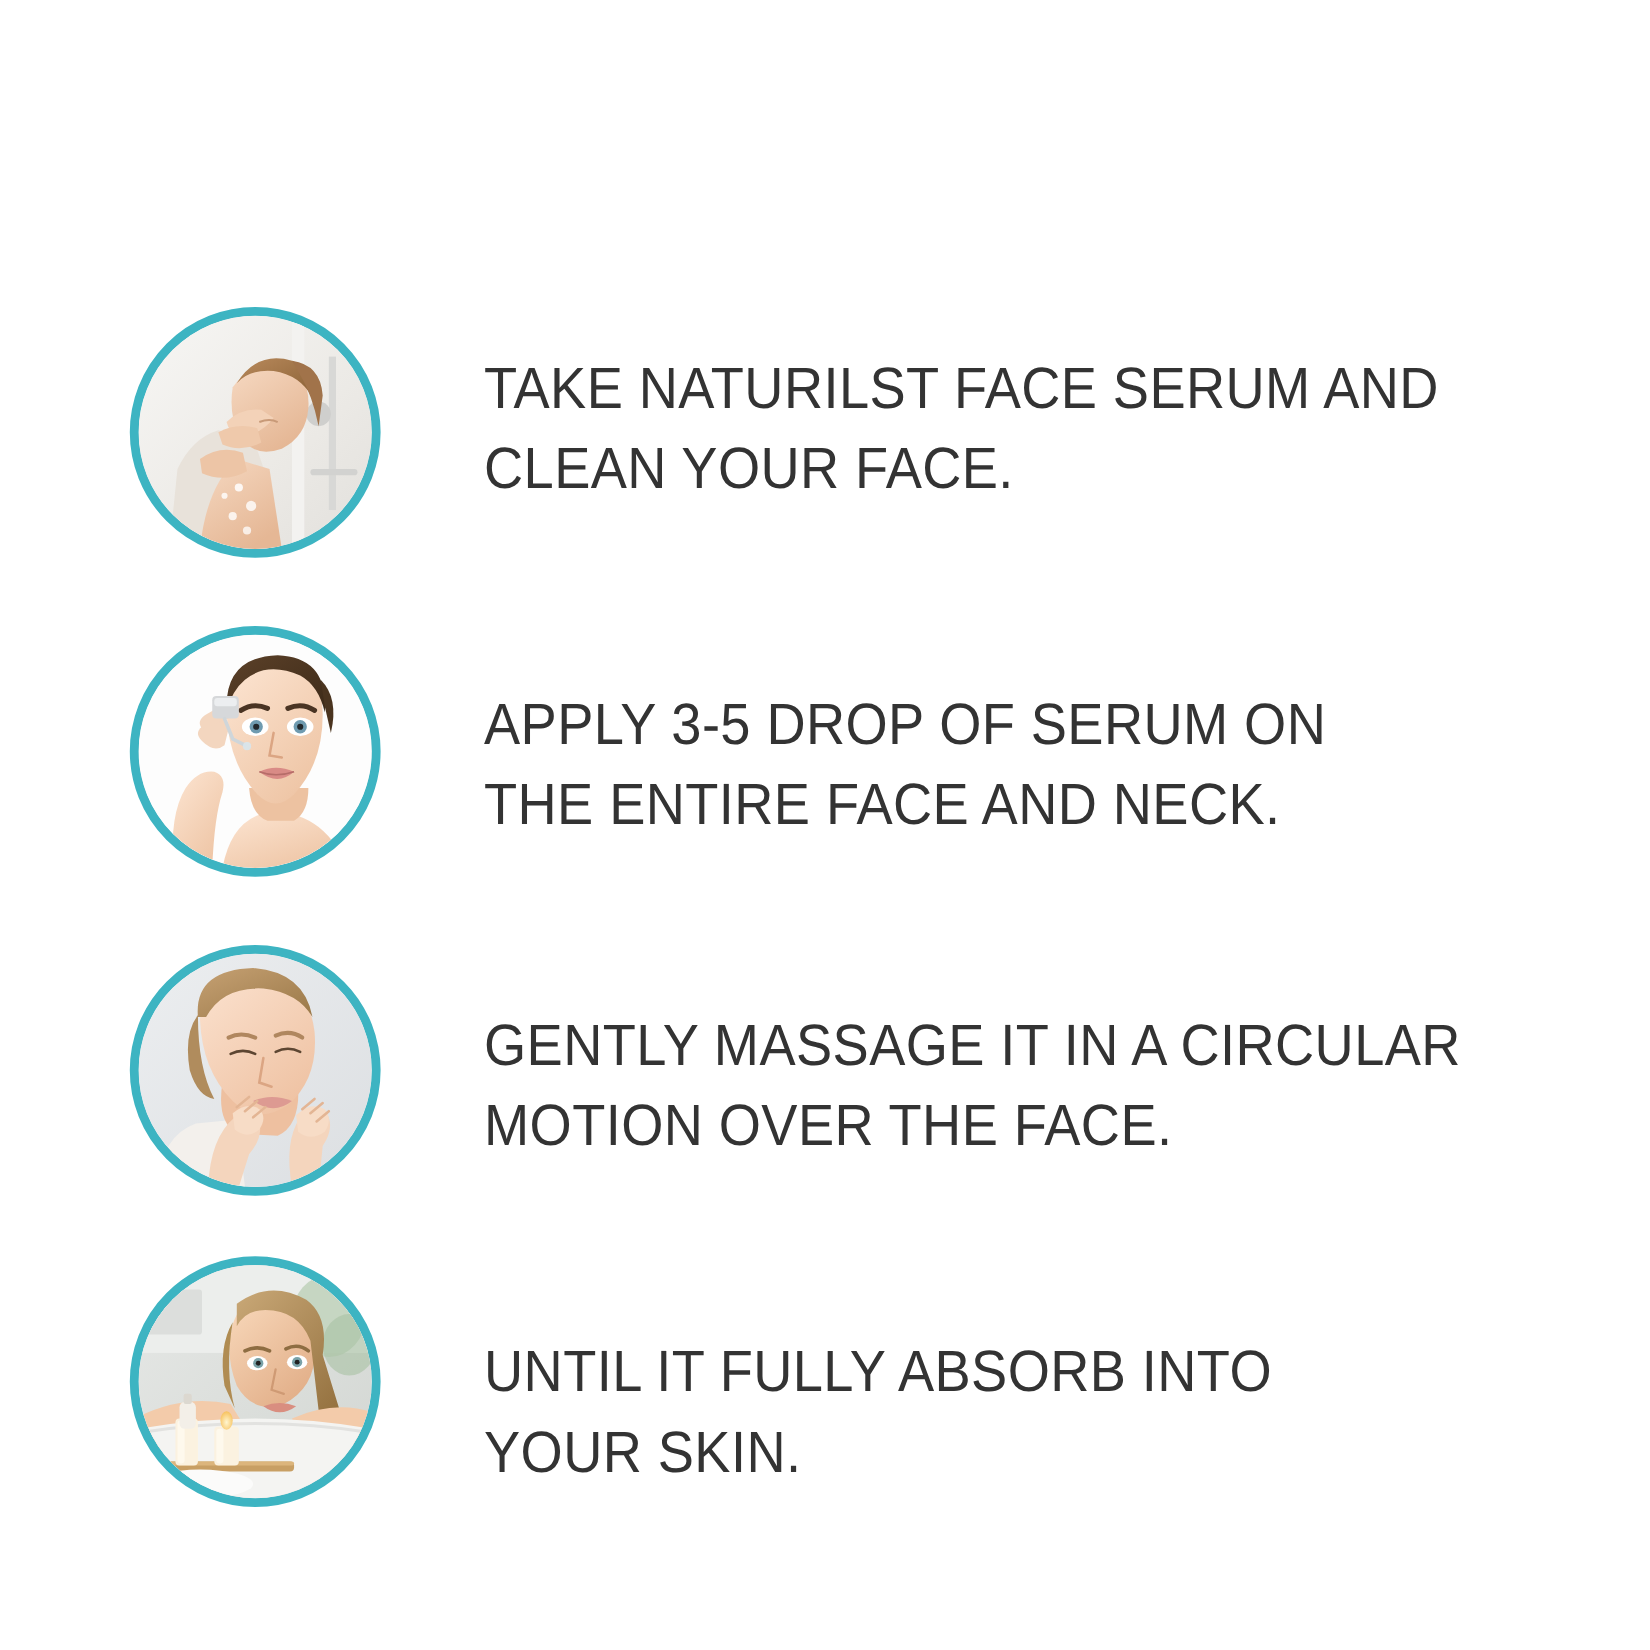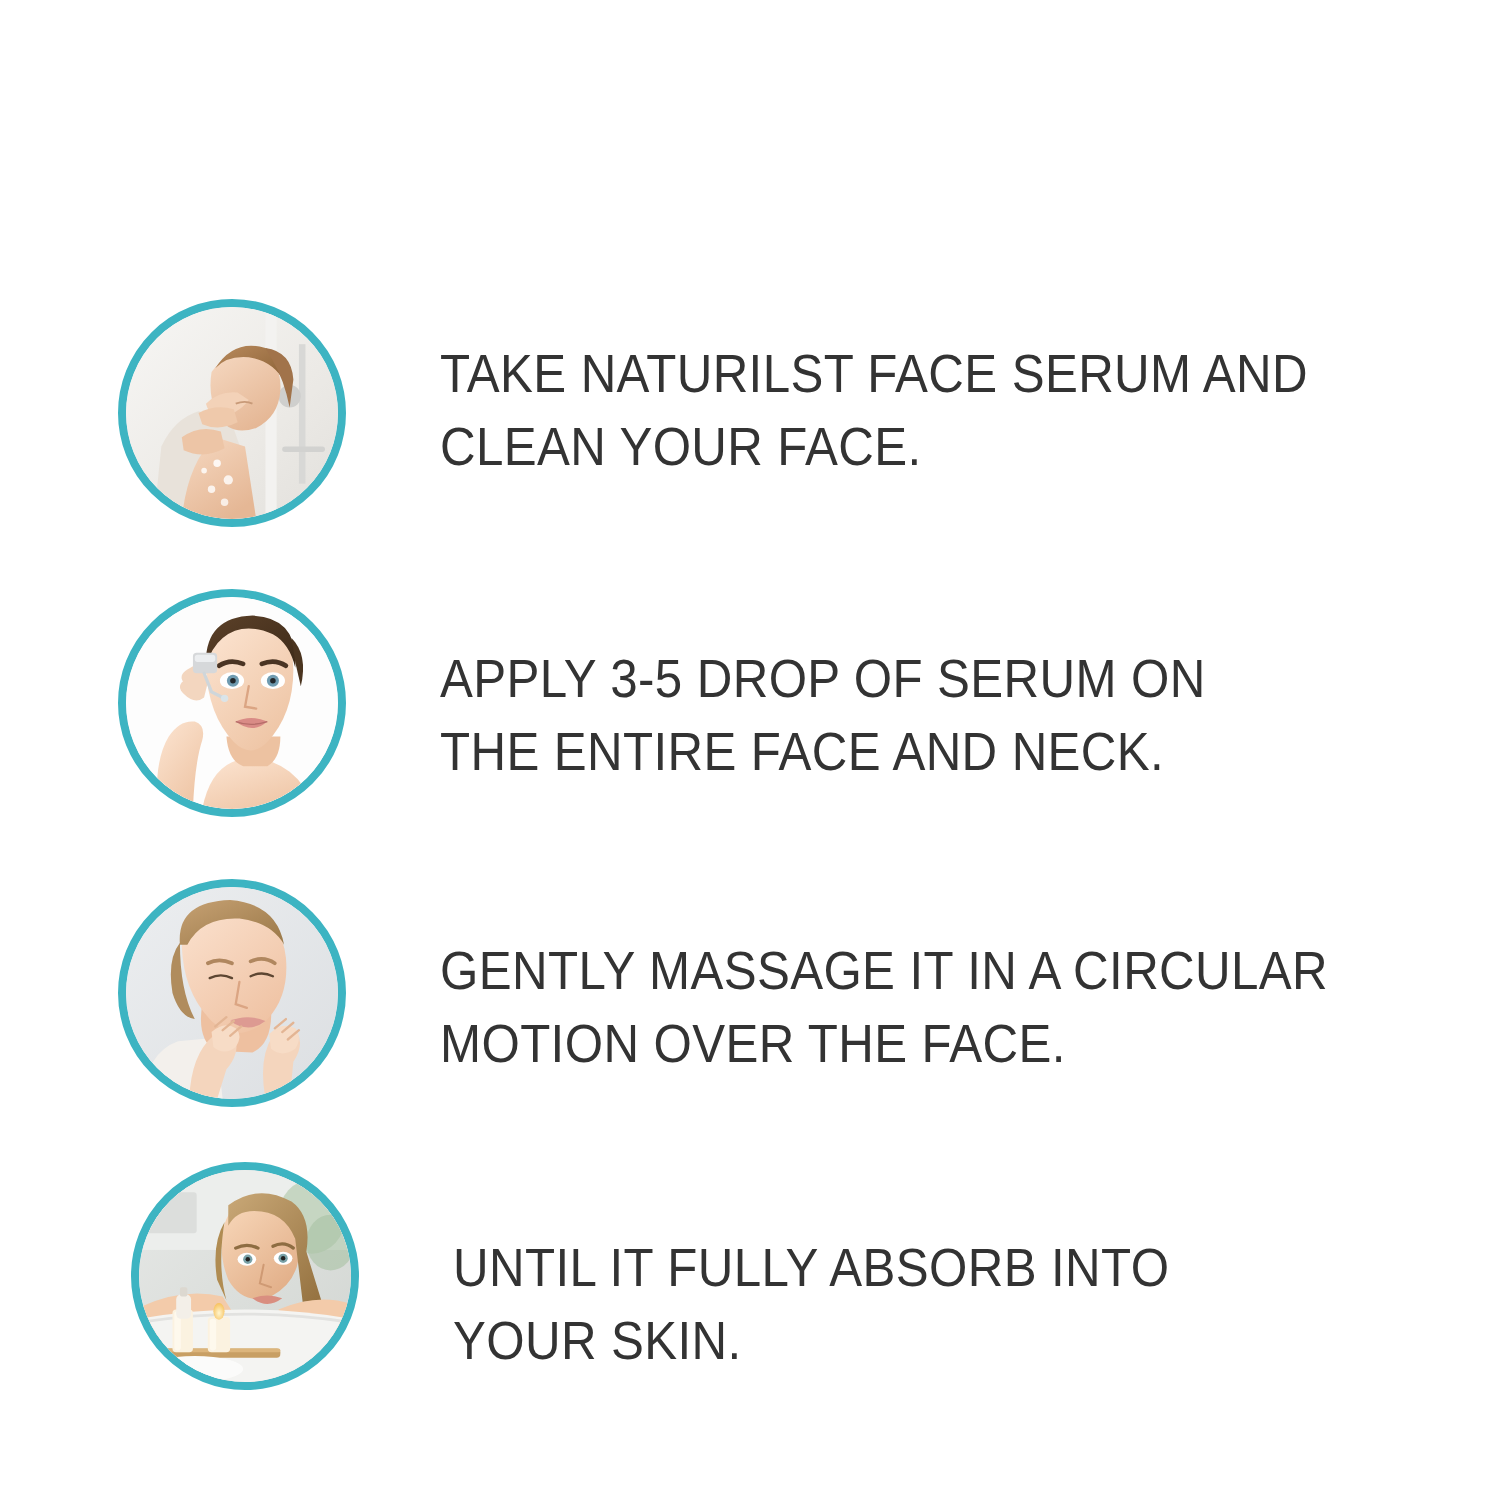--- a/index.html
+++ b/index.html
@@ -42,30 +42,30 @@
     font-size:74px;
     letter-spacing:1.5px;
     line-height:1;
     white-space:nowrap;
     transform:scaleX(1.03);
   }
 
   
   .steps {
     position:absolute;
-    left:0; top:299px;
+    left:0; top:279px;
     width:1500px;
   }
   .step {
     position:relative;
     height:290px;
     display:flex;
     align-items:flex-start;
   }
-  .step:last-child { height:240px;padding-left:13px; }
+  .step:last-child { height:240px; }
 
   .thumb {
     position:relative;
     flex:0 0 auto;
     margin-left:118px;
     width:228px; height:228px;
     border-radius:50%;
     border:8px solid #3DB4C2;
     overflow:hidden;
     background:#f2f2f2;

